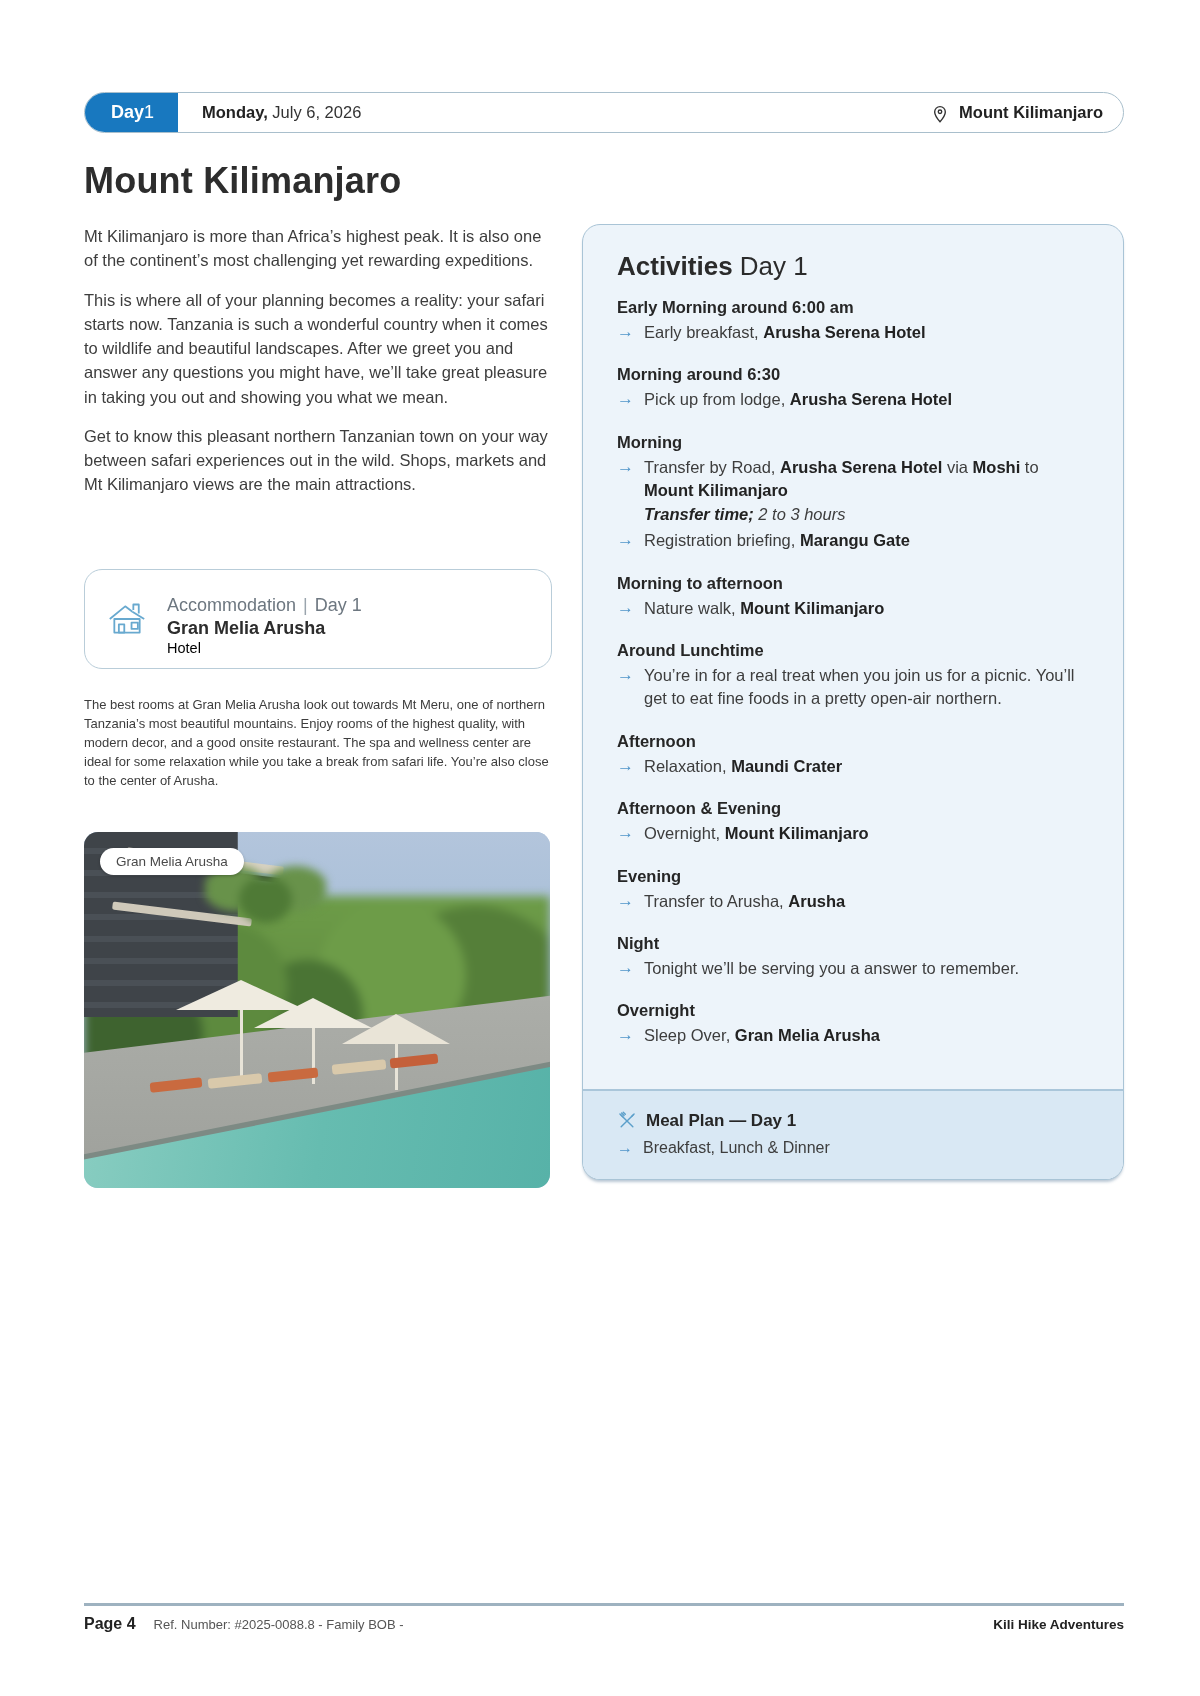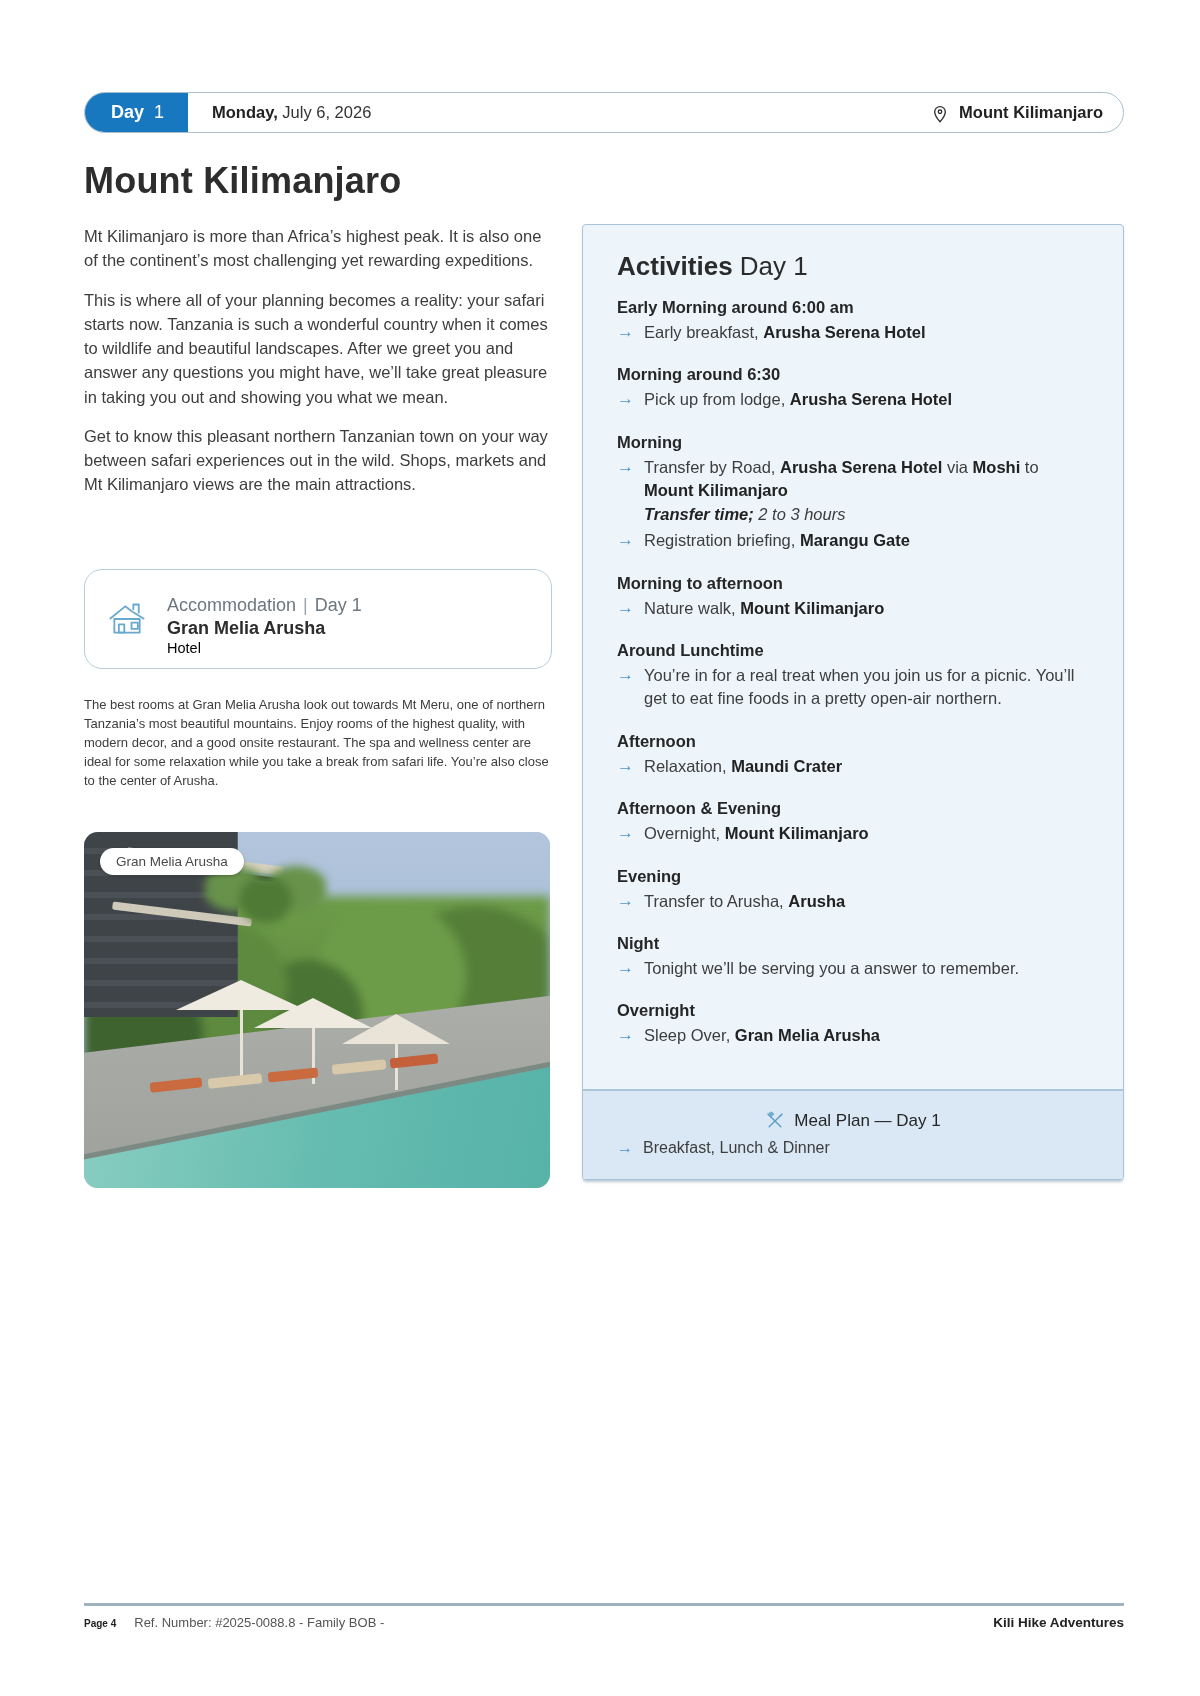--- a/index.html
+++ b/index.html
@@ -4,21 +4,21 @@
 <style>
   * { margin:0; padding:0; box-sizing:border-box; }
   html,body { background:#ffffff; }
   body { font-family:"Liberation Sans", sans-serif; color:#3d3d3d; }
   .page { position:relative; width:1200px; height:1696px; background:#fff; overflow:hidden;
           padding:92px 76px 0 84px; }
 
   
   .day-header { display:flex; align-items:center; height:41px; border:1.5px solid #a9bfcc;
                 border-radius:21px; background:#fff; overflow:hidden; }
-  .day-badge { align-self:stretch; display:flex; align-items:center; gap:10px;
+  .day-badge { align-self:stretch; display:flex; align-items:center; 
                background:#1878bf; color:#fff; padding:0 24px 0 26px; font-size:18px; }
   .day-badge .lbl { font-weight:bold; }
   .day-badge .num { font-weight:normal; }
   .day-date { margin-left:24px; font-size:16.5px; color:#333; }
   .day-date b { color:#222; }
   .day-loc { margin-left:auto; display:flex; align-items:center; gap:8px; padding-right:20px;
              font-weight:bold; font-size:16.5px; color:#222; }
   .pin-svg { width:22px; height:22px; }
 
   
@@ -77,44 +77,44 @@
   .ph-pool-edge { position:absolute; inset:0; background:#7d8a84;
       clip-path:polygon(0 90.5%, 100% 64.5%, 100% 66.5%, 0 92.5%); }
   .umb { position:absolute; width:130px; height:30px; background:#efebe0;
       clip-path:polygon(50% 0,100% 100%,0 100%); }
   .umb-stem { position:absolute; width:3px; background:#e8e4d8; }
   .chair { position:absolute; height:10px; border-radius:3px; }
   .photo-caption { position:absolute; top:16px; left:16px; background:#fff; color:#4a4a4a;
       font-size:13.5px; padding:6px 16px; border-radius:16px; box-shadow:0 1px 3px rgba(0,0,0,.25); }
 
   
-  .activities-panel { flex:1; background:#edf4fa; border:1.5px solid #a9c4d6; border-radius:4px;
+  .activities-panel { flex:1; background:#edf4fa; border:1.5px solid #a9c4d6; border-radius:18px;
       box-shadow:0 3px 3px -1px rgba(100,130,160,.45); overflow:hidden; }
   .act-content { padding:26px 34px 20px; }
   .act-title { font-size:26px; color:#2b2b2b; font-weight:normal; margin-bottom:16px; }
   .act-title b { font-weight:bold; }
   .act-section { margin-bottom:21px; }
   .act-time { font-size:16.5px; font-weight:bold; color:#262626; margin-bottom:4px; }
   .act-item { display:flex; gap:10px; font-size:16.5px; line-height:1.42; margin-bottom:3px; }
   .act-item .arrow { color:#4f94c9; flex:0 0 auto; font-size:17px; line-height:1.35; }
   .act-text b { color:#222; }
   .act-sub { font-style:italic; }
   .act-sub b { font-style:italic; }
 
   .meal-plan { background:#d9e8f4; border-top:2px solid #aac6da; padding:20px 34px 22px; }
-  .meal-title { display:flex; align-items:center; gap:9px; font-size:17px; font-weight:normal;
-      color:#262626; margin-bottom:8px;justify-content:center; }
+  .meal-title { display:flex; align-items:center; gap:9px; font-size:17px; font-weight:bold;
+      color:#262626; margin-bottom:8px; }
   .utensils-svg { width:20px; height:20px; }
   .meal-item { display:flex; gap:10px; font-size:16px; color:#3d3d3d; }
   .meal-item .arrow { color:#4f94c9; }
 
   
   .footer { position:absolute; left:84px; right:76px; top:1603px; border-top:3px solid #9eb2c0;
       padding-top:9px; display:flex; align-items:baseline; font-size:13px; color:#555; }
-  .footer .pg { font-weight:bold; color:#222; font-size:10px; margin-right:18px; }
+  .footer .pg { font-weight:bold; color:#222; font-size:16px; margin-right:18px; }
   .footer .brand { margin-left:auto; font-weight:bold; color:#222; font-size:13.5px; }
 </style>
 </head>
 <body>
 
 <div class="page">
 
   <header class="day-header">
     <div class="day-badge">
       <span class="lbl">Day</span>

